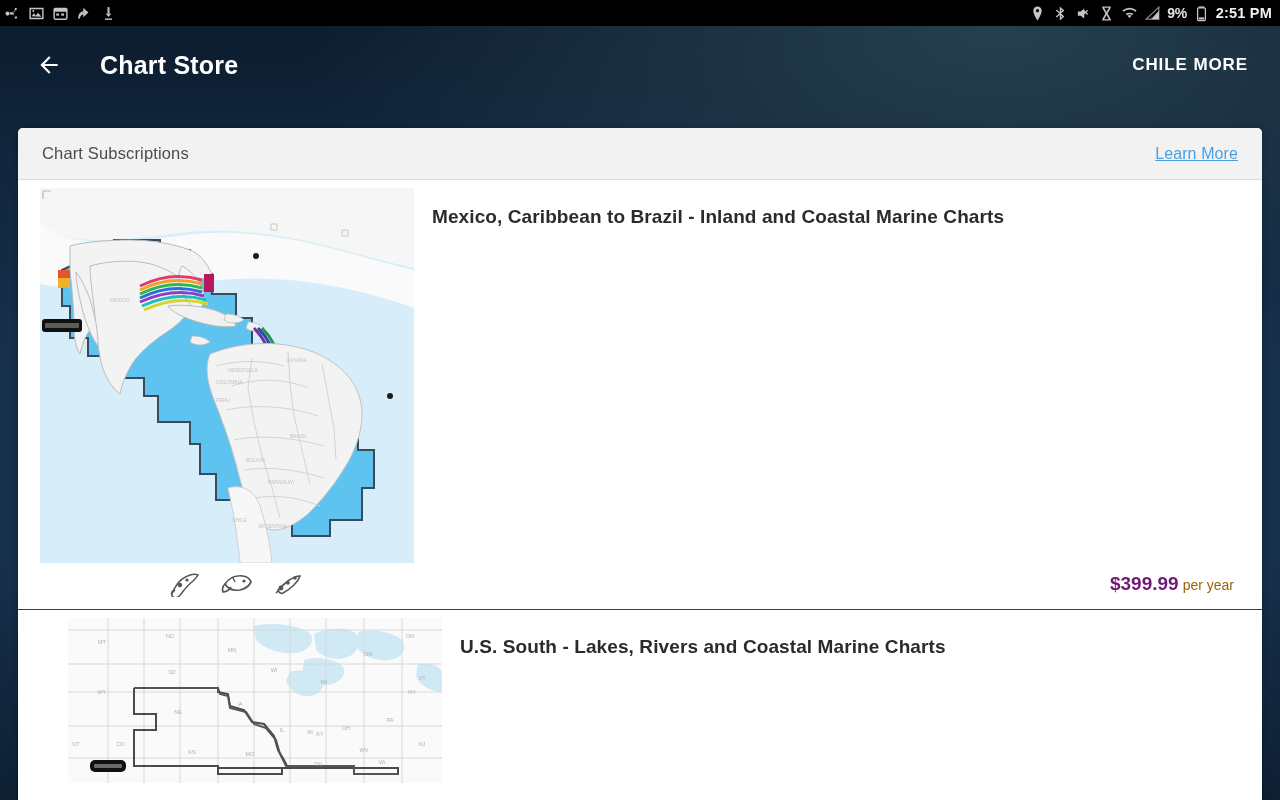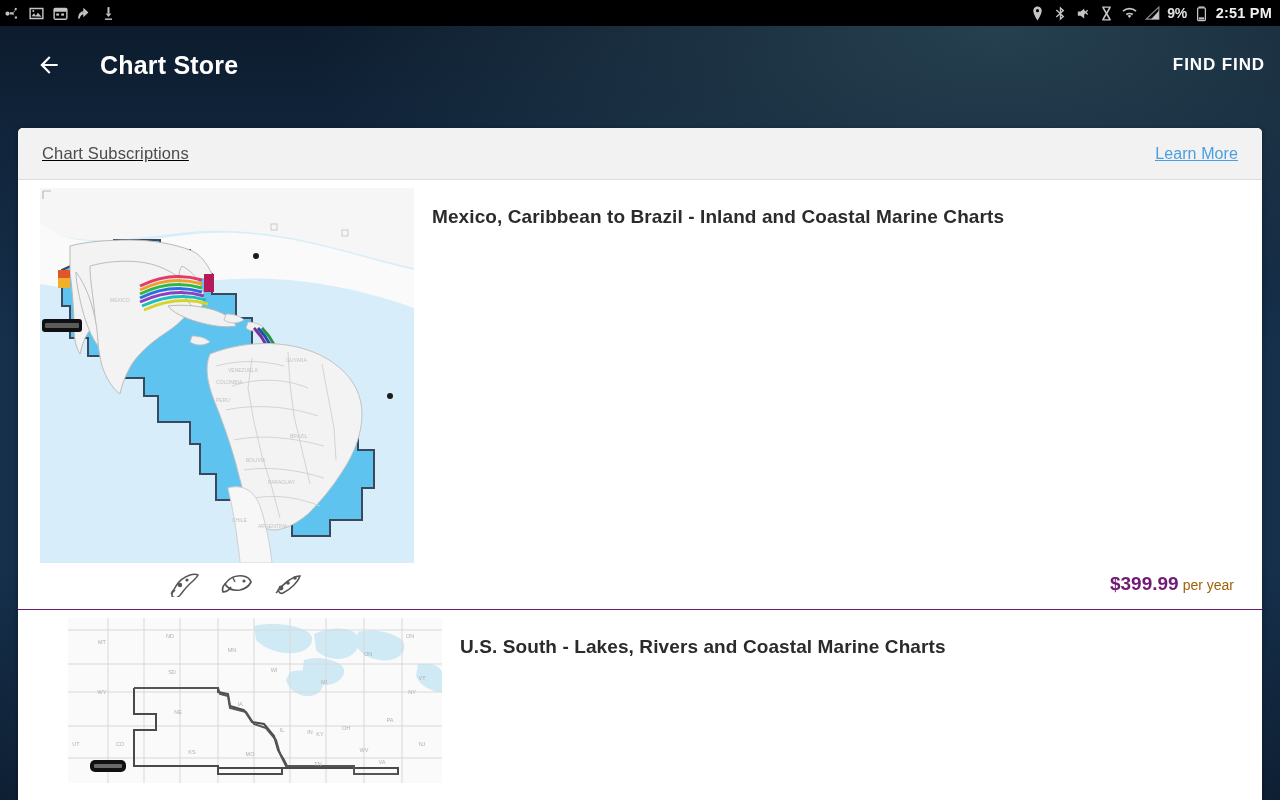--- a/index.html
+++ b/index.html
@@ -28,21 +28,21 @@
   .sb-left { display:flex; align-items:center; gap:7px; }
   .sb-right { display:flex; align-items:center; gap:6px; }
   .sb-ico { width:17px; height:17px; display:block; opacity:.92; }
   .sb-ico svg { width:100%; height:100%; display:block; fill:#d6d6d6; }
   .sb-pct { font-size:14px; font-weight:700; letter-spacing:-.3px; color:#e2e2e2; }
   .sb-clock { font-size:14.5px; font-weight:700; color:#f0f0f0; letter-spacing:.2px; }
 
   
   .appbar {
     position:absolute; top:26px; left:0; width:1280px; height:78px;
-    display:flex; align-items:center; padding:0 13px 0 28px;
+    display:flex; align-items:center; padding:0 30px 0 28px;
   }
   .back-btn {
     width:42px; height:42px; display:flex; align-items:center; justify-content:center;
     cursor:pointer; flex:0 0 auto;
   }
   .back-btn svg { width:26px; height:26px; fill:#fff; display:block; }
   .appbar-title {
     color:#ffffff; font-size:25px; font-weight:700; letter-spacing:.2px;
     margin-left:30px; white-space:nowrap;
   }
@@ -53,21 +53,21 @@
   }
 
   
   .card {
     position:absolute; left:18px; top:128px; width:1244px; height:700px;
     background:#ffffff; border-radius:5px 5px 0 0; overflow:hidden;
     box-shadow:0 1px 5px rgba(0,0,0,.35);
   }
   .card-header {
     height:52px; background:#f2f2f2; border-bottom:1px solid #dcdcdc;
-    display:flex; align-items:center; padding:0 24px 0 24px;text-decoration:underline;
+    display:flex; align-items:center; padding:0 24px 0 24px;
   }
   .card-header-title { font-size:16.5px; color:#4c4c4c; letter-spacing:.15px; }
   .card-header-spacer { flex:1 1 auto; }
   .learn-more {
     font-size:16px; color:#4a9fe0; text-decoration:underline; cursor:pointer;
     letter-spacing:.1px;
     text-align:center;
   }
 
   
@@ -189,21 +189,21 @@
   <div class="appbar">
     <div class="back-btn">
       <span>
         <svg viewBox="0 0 24 24">
             <path d="M20 11H7.8l5.6-5.6L12 4l-8 8 8 8 1.4-1.4L7.8 13H20z"></path>
           </svg>
       </span>
     </div>
     <div class="appbar-title">Chart Store</div>
     <div class="appbar-spacer"></div>
-    <div class="findmore">FIND FIND</div>
+    <div class="findmore">CHILE MORE</div>
   </div>
 
   <div class="card">
 
     <div class="card-header">
       <div class="card-header-title">Chart Subscriptions</div>
       <div class="card-header-spacer"></div>
       <div class="learn-more">Learn More</div>
     </div>
 

